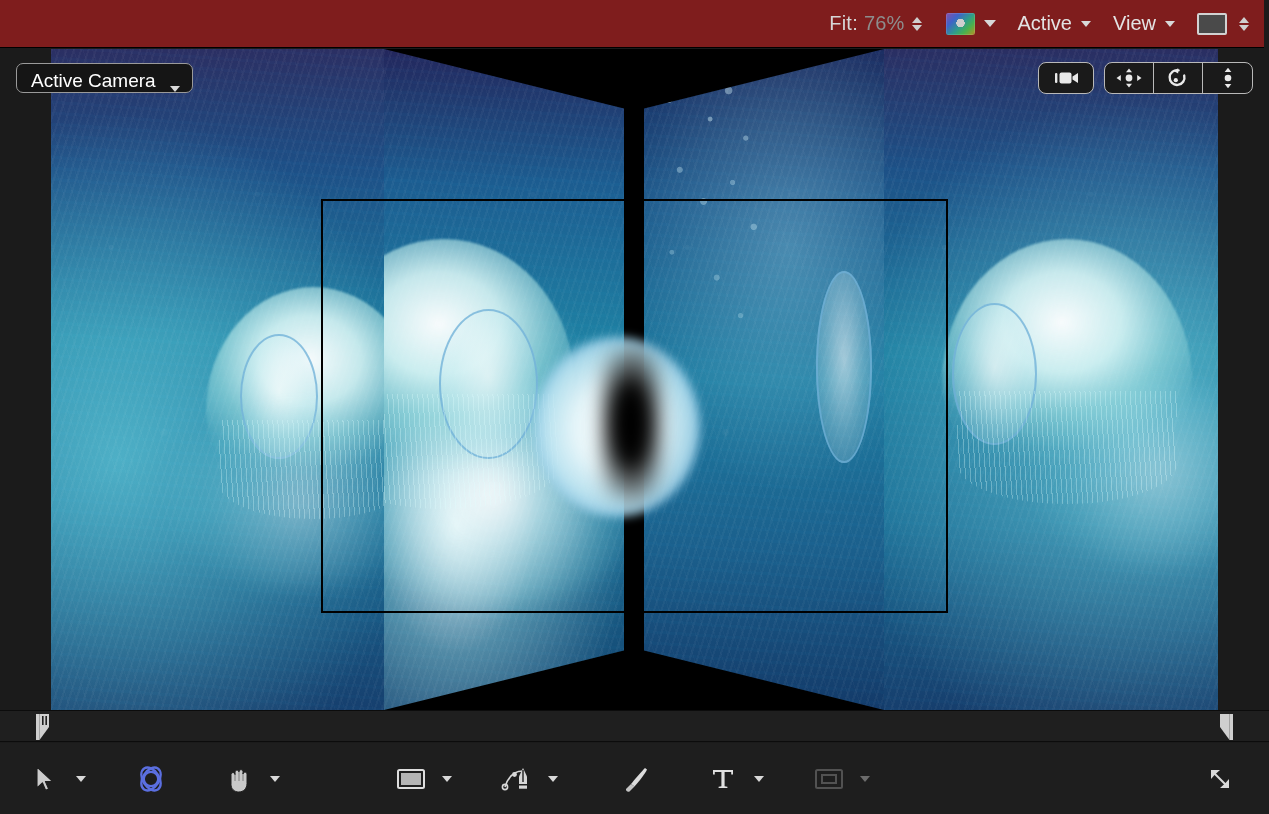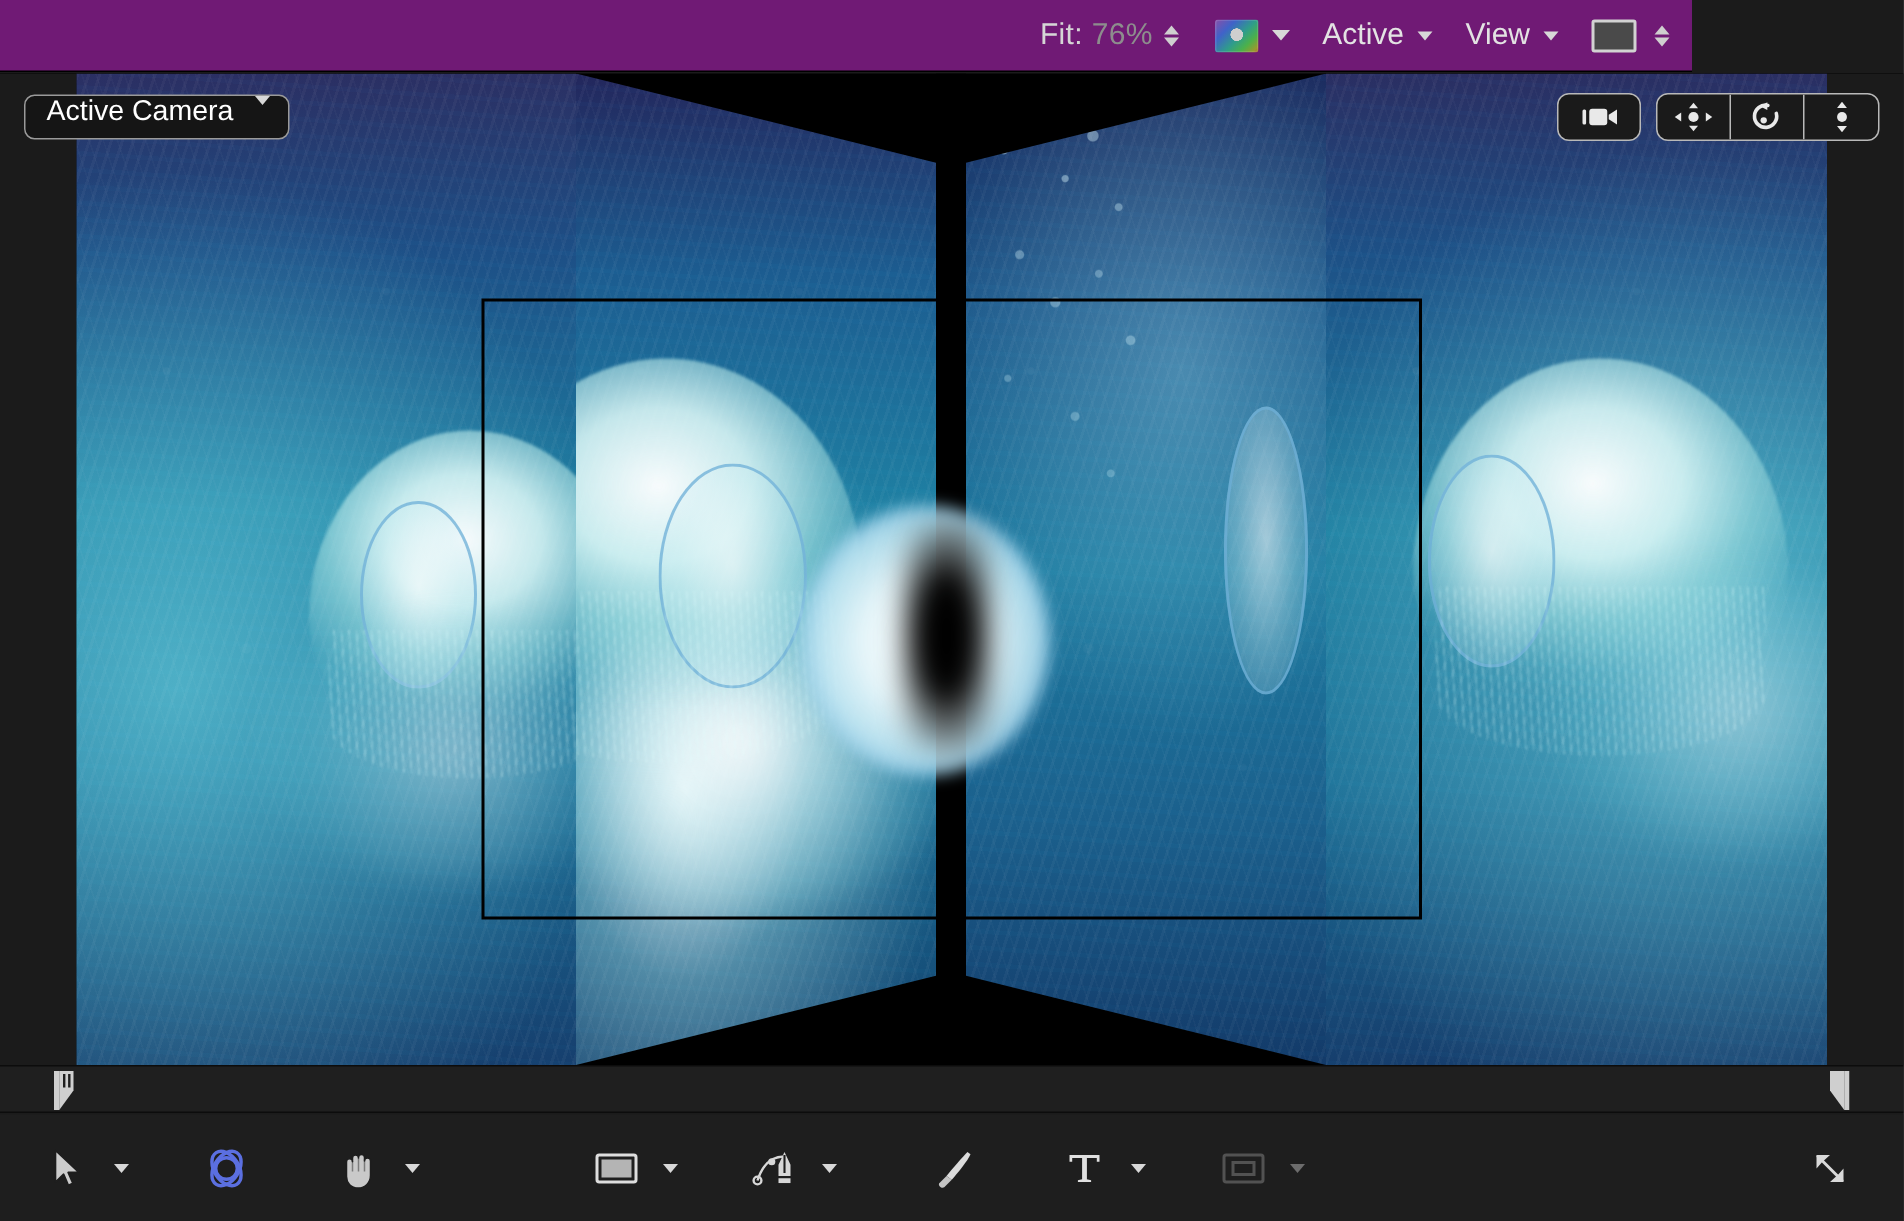--- a/index.html
+++ b/index.html
@@ -6,22 +6,22 @@
   html,body{
     width:1269px; height:814px; overflow:hidden;
     background:#1b1b1b;
     font-family:"Liberation Sans", sans-serif;
     -webkit-font-smoothing:antialiased;
   }
   #app{ position:relative; width:1269px; height:814px; background:#1b1b1b; }
 
   
   .topbar{
-    position:absolute; left:0; top:0; width:1128px; height:48px;
-    background:#701a75;
+    position:absolute; left:0; top:0; width:1264px; height:48px;
+    background:#7f1d1d;
     border-bottom:1px solid #000;
     display:flex; align-items:center; justify-content:flex-end;
     padding-right:14px;
   }
   .fit-wrap{ display:flex; align-items:center; gap:6px; margin-right:22px; }
   .fit-label{ color:#d6d6d6; font-size:20px; letter-spacing:.2px; }
   .fit-value{ color:#8d8d8d; font-size:20px; letter-spacing:.2px;text-align:right; }
   .stepper{ display:inline-flex; flex-direction:column; align-items:center; justify-content:center; width:13px; gap:2px; }
   .stepper i{ display:block; width:0; height:0; border-left:5px solid transparent; border-right:5px solid transparent; }
   .stepper i.up{ border-bottom:6px solid #cfcfcf; }
@@ -162,21 +162,21 @@
 
   
   .sel-rect{
     position:absolute; left:321px; top:150px; width:627px; height:414px;
     border:2px solid #000; z-index:9;
   }
 
   
   .cam-dd{
     position:absolute; left:16px; top:14px; z-index:20;
-    display:flex; align-items:flex-start; gap:14px;
+    display:flex; align-items:flex-end; gap:14px;
     height:30px; padding:0 12px 0 14px;
     background:#151515; border:1.5px solid #9a9a9a; border-radius:7px;
     color:#fff; font-size:19px; white-space:nowrap;
   }
   
   .cam-tools{ position:absolute; right:16px; top:13px; z-index:20; display:flex; align-items:center; gap:10px; }
   .cam-btn{
     width:56px; height:32px; border:1.5px solid #b9b9b9; border-radius:8px;
     background:#1a1a1a; display:flex; align-items:center; justify-content:center;
   }

